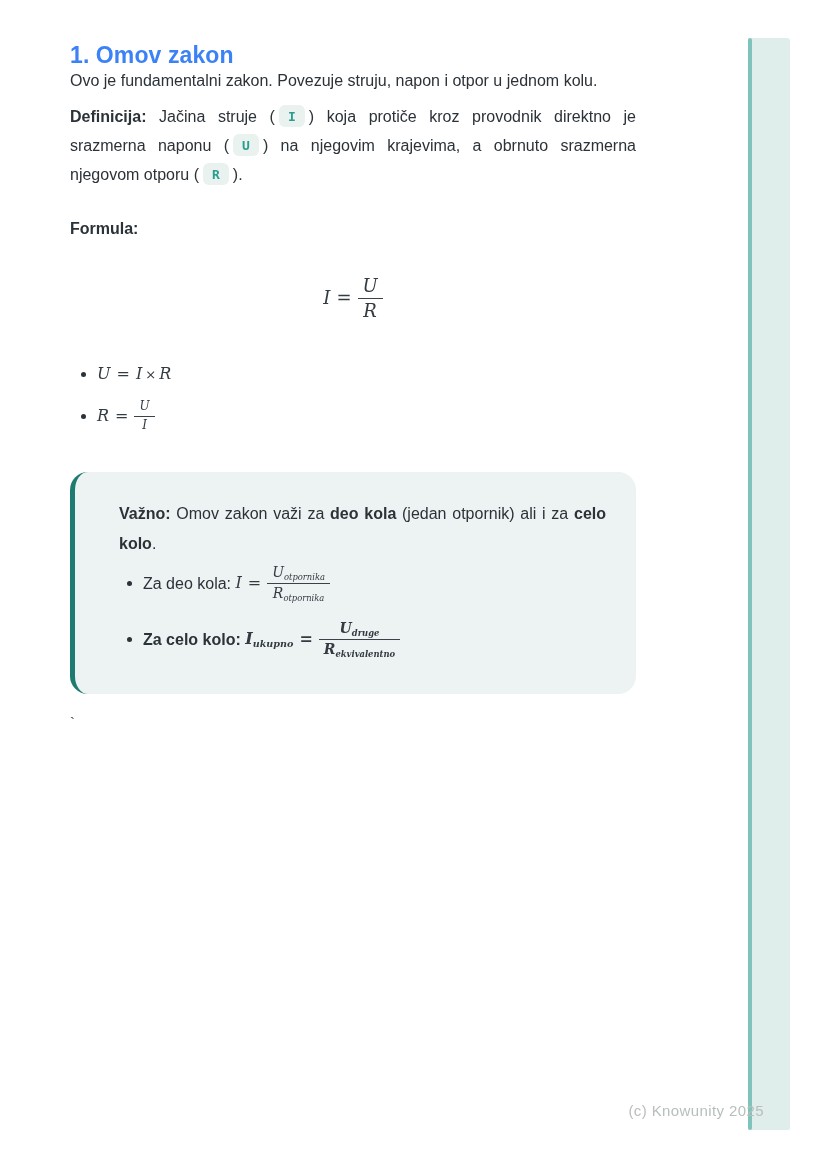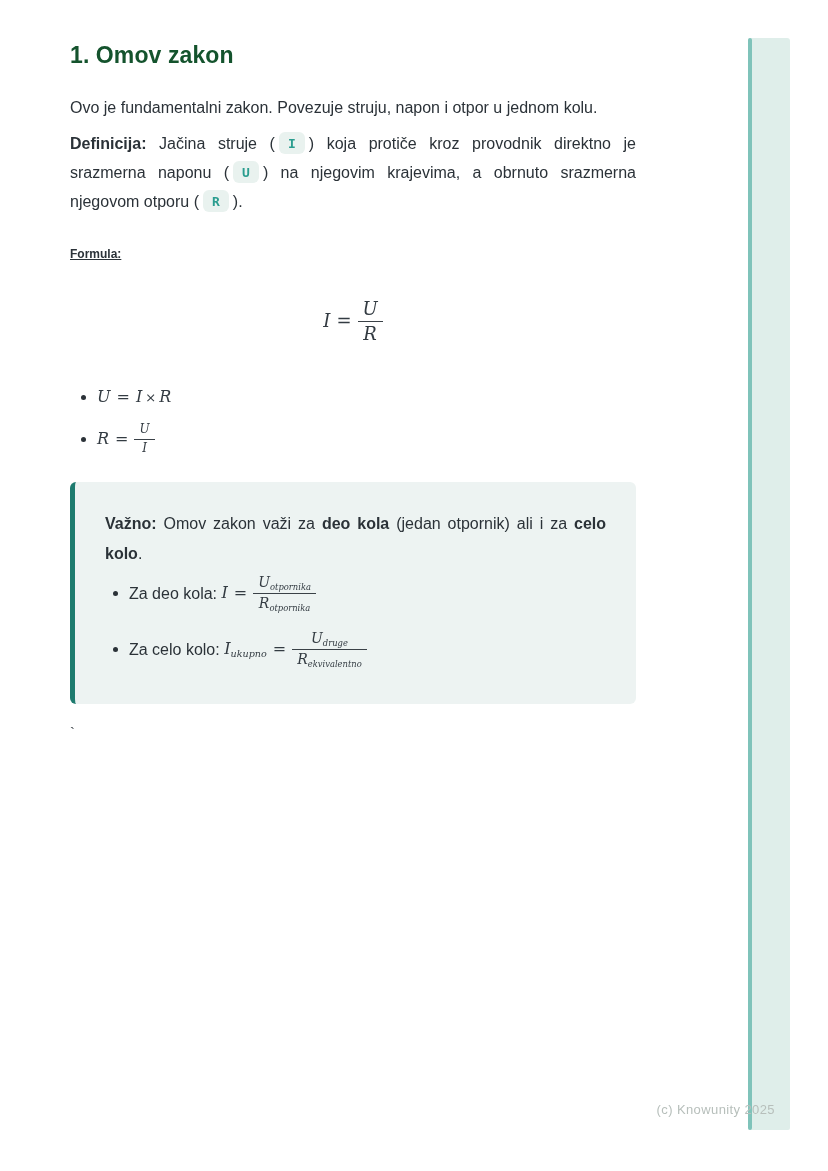--- a/index.html
+++ b/index.html
@@ -13,48 +13,47 @@
   }
   .content {
     position: absolute;
     left: 70px;
     top: 42px;
     width: 566px;
   }
   .section-title {
     font-size: 23px;
     font-weight: 700;
-    color: #14532d;
+    color: #3b82f6;
     letter-spacing: 0.1px;
   }
   .para {
     font-size: 16px;
     line-height: 1.45;
-    margin-top: 27px;
   }
   .para.justify {
     text-align: justify;
     line-height: 1.82;
     margin-top: 10px;
   }
   .bold { font-weight: 700; }
   .code-chip {
     display: inline-block;
     background: #e9f2ef;
     color: #2a9d8f;
     font-family: "DejaVu Sans Mono", monospace;
     font-size: 13px;
     font-weight: 600;
     line-height: 1;
     padding: 5px 9px 4px 9px;
     border-radius: 6px;
     margin: 0 4px;
     vertical-align: 1px;
   }
-  .formula-label { margin-top: 30px; font-size: 12px; font-weight: 700; text-decoration: underline; }
+  .formula-label { margin-top: 30px; font-size: 16px; font-weight: 700; }
   .formula-display {
     margin-top: 24px;
     text-align: center;
     padding: 14px 0 18px 0;
   }
   .math {
     font-family: "DejaVu Serif", serif;
     font-style: italic;
     color: #333b42;
   }
@@ -75,38 +74,38 @@
     list-style: disc;
   }
   ul.derived-list li {
     margin-bottom: 17px;
     font-size: 16px;
   }
   ul.derived-list li .math { font-size: 16px; }
   .frac.small { font-size: 12px; vertical-align: middle; }
   .times { font-style: normal; font-size: 13px; padding: 0 3px; }
   .callout {
-    margin-top: 27px;
+    margin-top: 40px;
     background: #edf3f2;
     border-left: 5px solid #1e7b6f;
-    border-radius: 6px;
-    padding: 27px 30px 34px 30px;
+    border-radius: 18px;
+    padding: 27px 30px 34px 44px;
   }
   .callout .callout-text {
     font-size: 16px;
     line-height: 1.82;
     text-align: justify;
   }
   ul.callout-list {
     margin-top: 6px;
     padding-left: 24px;
     list-style: disc;
   }
   ul.callout-list li { margin-bottom: 16px; font-size: 16px; }
-  ul.callout-list li:last-child { margin-bottom: 0; }
+  ul.callout-list li:last-child { margin-bottom: 0; font-weight: bold; }
   .sub {
     font-size: 0.6em;
     font-style: italic;
     vertical-align: -0.35em;
     letter-spacing: 0;
   }
   .frac.tiny { font-size: 14px; vertical-align: middle; }
   .frac.tiny .num { padding-bottom: 1px; }
   .frac.tiny .den { padding-top: 1px; }
   .stray { margin-top: 20px; font-size: 15px; color: #3a4147; }
@@ -124,22 +123,22 @@
     left: 0;
     top: 0;
     width: 4px;
     height: 100%;
     background: #7fc3ba;
     border-radius: 2px;
   }
   .page-footer {
     position: absolute;
     top: 1102px;
-    right: 53px;
-    font-size: 13px;
+    right: 64px;
+    font-size: 15px;
     letter-spacing: 0.4px;
     color: #b7bfbb;
     z-index: 2;
   }
 </style>
 </head>
 <body>
 
 <div class="content">
 

